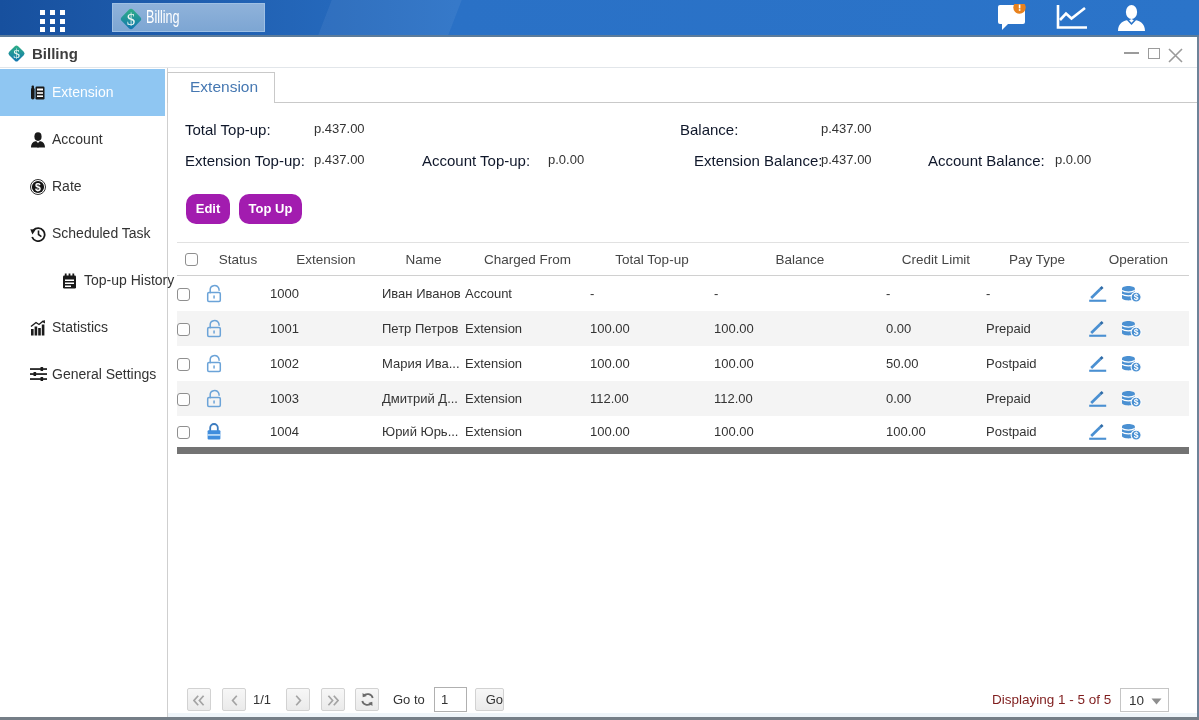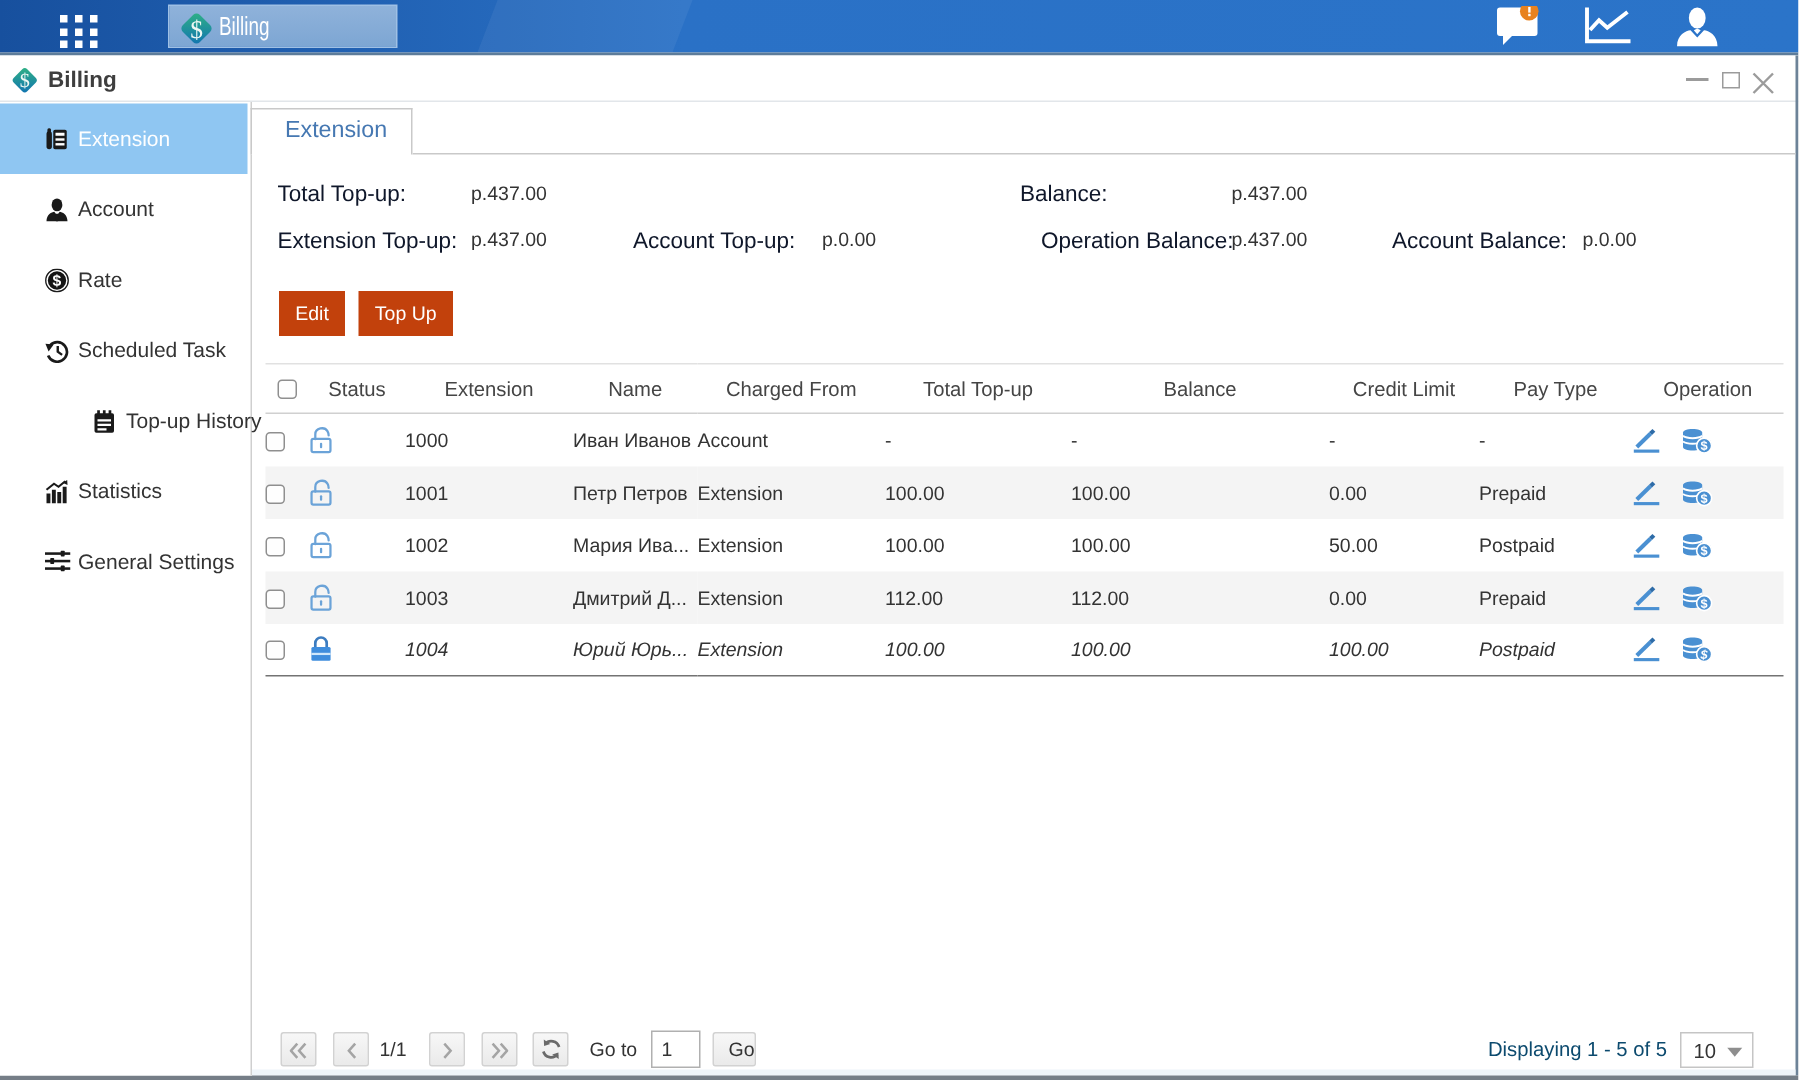--- a/index.html
+++ b/index.html
@@ -41,45 +41,45 @@
 
   
   #tab { left:167px; top:72px; width:108px; height:31px; background:#fff;
     border:1px solid #c9c9c9; border-bottom:none; z-index:2; }
   #tab span { position:absolute; left:22px; top:5px; font-size:15.5px; color:#4678b2; }
   #tabline { left:275px; top:102px; width:922px; height:1px; background:#c9c9c9; }
 
   .slabel { position:absolute; font-size:15px; font-weight:normal; color:#0f172a; }
   .sval   { position:absolute; font-size:13px; color:#333; }
 
-  .btn { position:absolute; height:30px; background:#c2410c; color:#fff; font-size:13px;
-    font-weight:normal; text-align:center; line-height:30px; border-radius:0; }
+  .btn { position:absolute; height:30px; background:#a21caf; color:#fff; font-size:13px;
+    font-weight:bold; text-align:center; line-height:30px; border-radius:10px; }
 
   
   #grid { position:absolute; left:177px; top:242px; width:1012px;
     border-collapse:collapse; table-layout:fixed; }
   #grid th { height:33px; border-top:1px solid #e1e1e1; border-bottom:1px solid #d0d0d0;
     font-weight:normal; font-size:13.5px; color:#454545; text-align:center; padding:0; }
   #grid td { height:35px; font-size:13px; color:#333; padding:0; }
   #grid tr.alt td { background:#f4f4f4; }
-  #grid tr.last td { border-bottom:1px solid #737373;font-style:italic; }
+  #grid tr.last td { border-bottom:7px solid #737373; }
   .cb { display:inline-block; width:13px; height:13px; border:1px solid #8f8f8f;
     border-radius:3px; background:#fefefe; vertical-align:middle; }
 
   
   .pbtn { position:absolute; top:688px; width:24px; height:23px;
     background:linear-gradient(180deg,#f7f7f7,#eaeaea); border:1px solid #d2d2d2;
     border-radius:2px; text-align:center; color:#a8a8a8; }
   #goto { left:393px; top:692px; font-size:13px; color:#333; position:absolute; }
   #gobox { left:434px; top:687px; width:33px; height:25px; border:1px solid #b0b0b0;
     position:absolute; font-size:13px; color:#333; text-align:left; padding:4px 0 0 6px; }
   #gobtn { left:475px; top:688px; width:29px; height:23px; position:absolute;
     background:linear-gradient(180deg,#f7f7f7,#eaeaea); border:1px solid #d2d2d2;
     border-radius:2px; text-align:right; font-size:13px; color:#333; padding-top:3px; }
-  #disp { left:992px; top:692px; position:absolute; font-size:13.5px; color:#0c4a6e; }
+  #disp { left:992px; top:692px; position:absolute; font-size:13.5px; color:#7f1d1d; }
   #psel { left:1120px; top:688px; width:49px; height:24px; position:absolute;
     border:1px solid #c5c5c5; background:#fff; font-size:13.5px; color:#333; }
 </style>
 </head>
 <body>
 <div id="root">
 
   <div class="abs" id="topbar"></div>
   <div class="abs" style="left:325px;top:0;width:130px;height:35px;background:rgba(255,255,255,0.06);transform:skewX(-21deg)"></div>
   <div class="abs" id="band"></div>
@@ -229,21 +229,21 @@
 
   <div class="slabel" style="left:185px;top:121px">Total Top-up:</div>
   <div class="sval" style="left:314px;top:121px">p.437.00</div>
   <div class="slabel" style="left:680px;top:121px">Balance:</div>
   <div class="sval" style="left:821px;top:121px">p.437.00</div>
 
   <div class="slabel" style="left:185px;top:152px">Extension Top-up:</div>
   <div class="sval" style="left:314px;top:152px">p.437.00</div>
   <div class="slabel" style="left:422px;top:152px">Account Top-up:</div>
   <div class="sval" style="left:548px;top:152px">p.0.00</div>
-  <div class="slabel" style="left:694px;top:152px">Operation Balance:</div>
+  <div class="slabel" style="left:694px;top:152px">Extension Balance:</div>
   <div class="sval" style="left:821px;top:152px">p.437.00</div>
   <div class="slabel" style="left:928px;top:152px">Account Balance:</div>
   <div class="sval" style="left:1055px;top:152px">p.0.00</div>
 
   <div class="btn" style="left:186px;top:194px;width:44px;">Edit</div>
   <div class="btn" style="left:239px;top:194px;width:63px;">Top Up</div>
 
   <table id="grid">
     <colgroup>
       <col style="width:29px">

